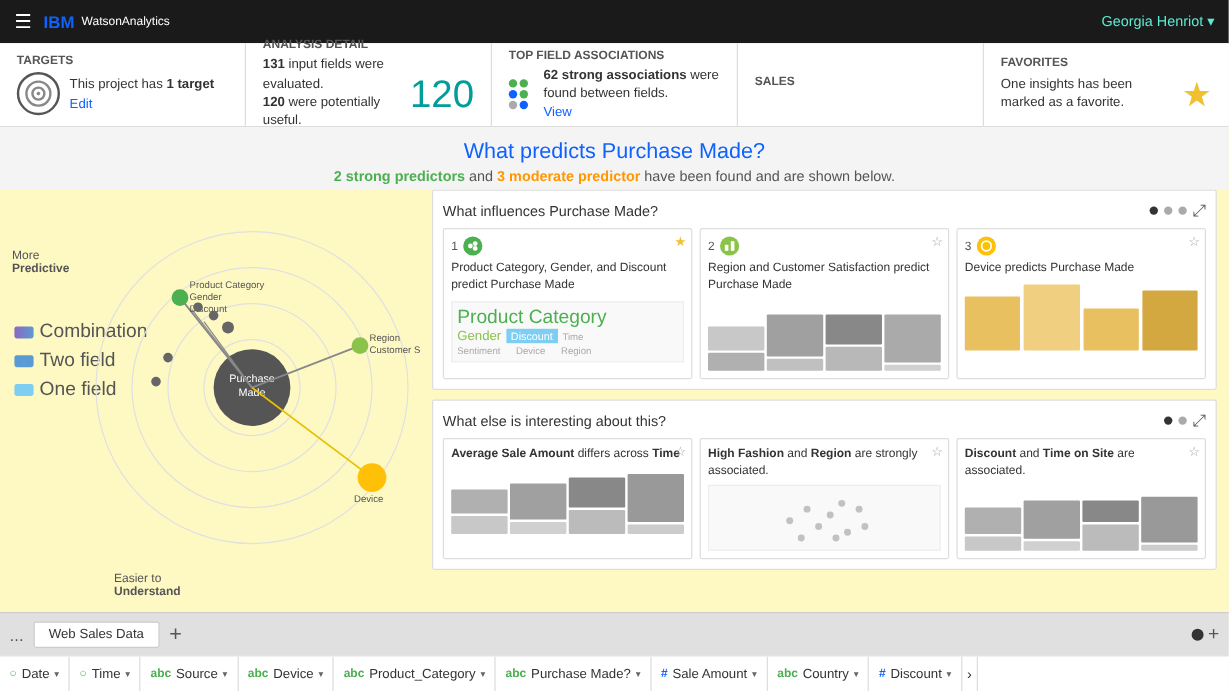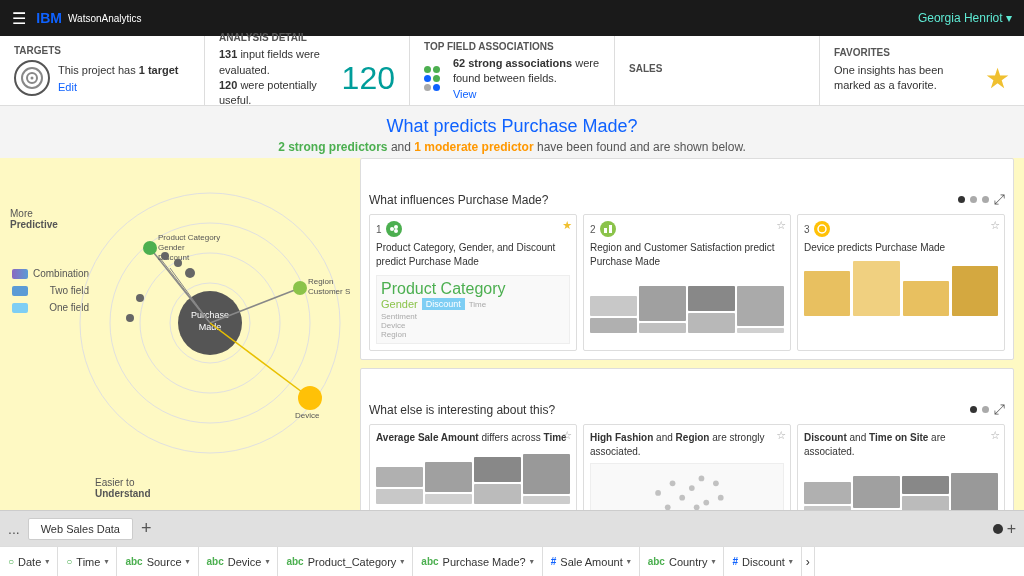--- a/index.html
+++ b/index.html
@@ -101,21 +101,21 @@
     }
     .predictive-axis .axis-label { font-weight: bold; }
     .legend {
       position: absolute;
       left: 2px;
       top: 110px;
       display: flex;
       flex-direction: column;
       gap: 6px;
     }
-    .legend-item { display: flex; align-items: center; gap: 5px; font-size: 10px; color: #555; justify-content: space-between; }
+    .legend-item { display: flex; align-items: center; gap: 5px; font-size: 16px; color: #555; }
     .legend-bar { width: 16px; height: 10px; border-radius: 2px; }
     .bar-combo { background: linear-gradient(to right, #8B68C0, #5B9BD5); }
     .bar-two { background: #5B9BD5; }
     .bar-one { background: #7ecef4; }
 
     .axis-bottom {
       position: absolute;
       bottom: 10px;
       left: 60px;
       font-size: 10px;
@@ -147,21 +147,20 @@
       padding: 8px;
     }
     .panel-section-title {
       font-size: 12px;
       font-weight: 500;
       color: #333;
       margin-bottom: 6px;
       display: flex;
       justify-content: space-between;
       align-items: center;
-      margin-top: 24px;
     }
     .panel-nav { display: flex; align-items: center; gap: 5px; }
     .nav-dot { width: 7px; height: 7px; border-radius: 50%; background: #aaa; }
     .nav-dot.active { background: #333; }
     .nav-arrow { font-size: 14px; color: #555; cursor: pointer; }
 
     .cards-row { display: flex; gap: 6px; }
     .card {
       flex: 1;
       border: 1px solid #ddd;
@@ -318,21 +317,21 @@
     </div>
   </div>
 </div>
 
 <div class="main-content">
   <div class="content-header">
     <h2>
       <span>What predicts </span><span style="color:#0f62fe;">Purchase Made</span><span>?</span>
     </h2>
     <div class="predictors-line">
-      <span class="strong-pred">2 strong predictors</span><span> and </span><span class="moderate-pred">1 moderate predictor</span><span> have been found and are shown below.</span>
+      <span class="strong-pred">2 strong predictors</span><span> and </span><span class="moderate-pred">3 moderate predictor</span><span> have been found and are shown below.</span>
     </div>
   </div>
 
   <div class="content-body">
 
     <div class="left-panel">
       <div class="predictive-axis">
         <span>More</span>
         <span class="axis-label">Predictive</span>
       </div>
@@ -420,21 +419,21 @@
             </div>
             <div class="card-text">Product Category, Gender, and Discount predict Purchase Made</div>
             <div class="card-viz" style="margin-top:6px;">
               <div style="padding:4px; background:#f9f9f9; border:1px solid #eee;">
                 <div style="font-size:16px; color:#4caf50; font-weight:300;">Product Category</div>
                 <div style="display:flex; gap:4px; align-items:center; flex-wrap:wrap;">
                   <span style="font-size:11px; color:#8bc34a;">Gender</span>
                   <span style="font-size:9px; background:#7ecef4; color:white; padding:1px 4px;">Discount</span>
                   <span style="font-size:8px; color:#aaa;">Time</span>
                 </div>
-                <div style="display:flex; gap:0; flex-wrap:wrap; margin-top:2px;flex-direction:column;">
+                <div style="display:flex; gap:13px; flex-wrap:wrap; margin-top:2px;">
                   <span style="font-size:8px; color:#aaa;">Sentiment</span>
                   <span style="font-size:8px; color:#aaa;">Device</span>
                   <span style="font-size:8px; color:#aaa;">Region</span>
                 </div>
               </div>
             </div>
           </div>
 
           <div class="card">
             <div class="card-header">

